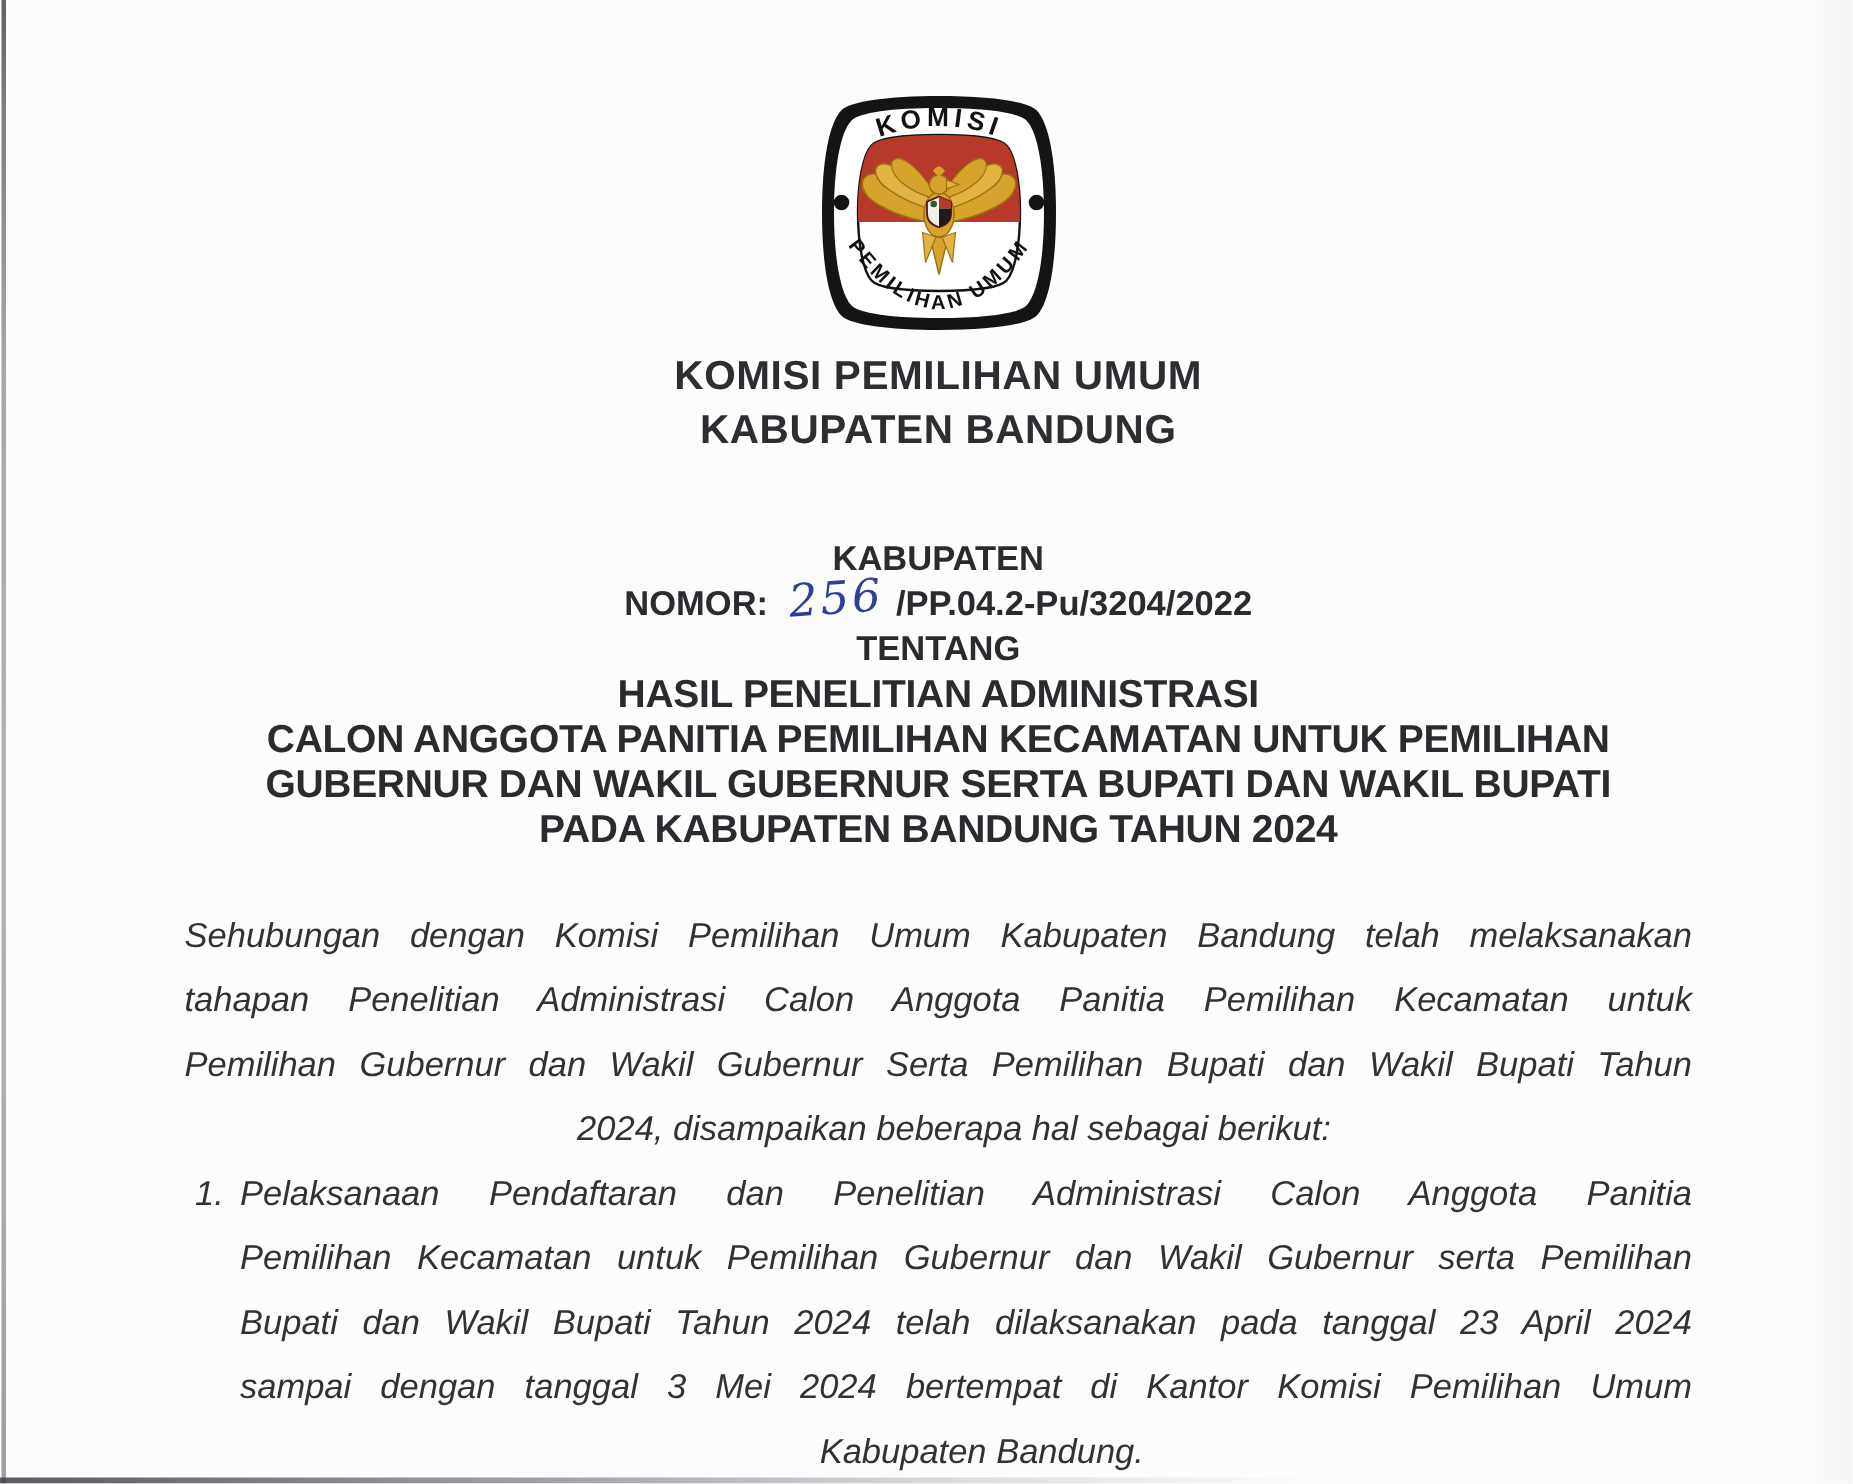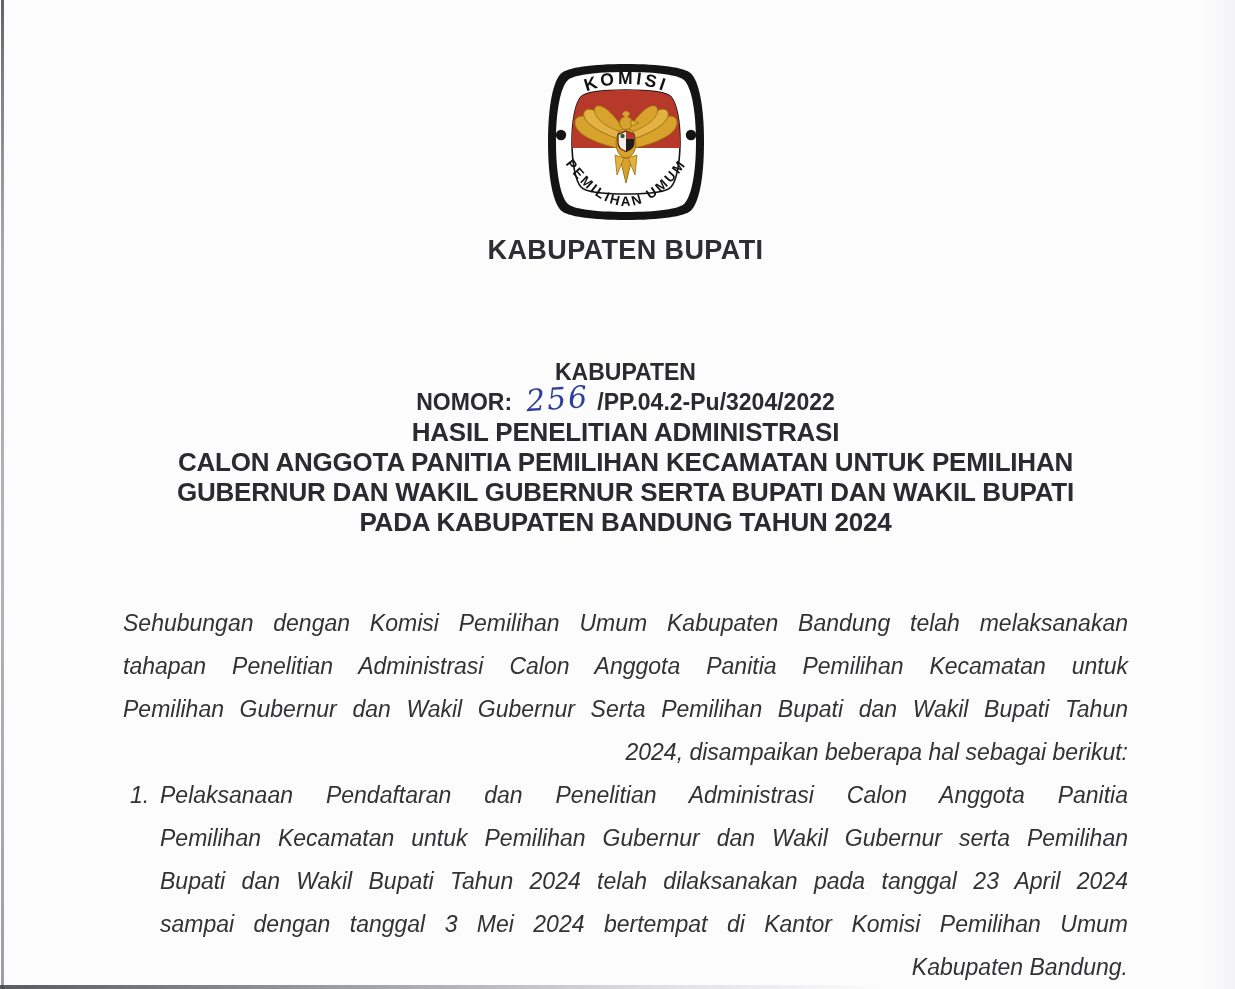--- a/index.html
+++ b/index.html
@@ -43,21 +43,21 @@
     font-family:"DejaVu Serif",serif;font-style:italic;font-weight:400;
     font-size:30px;letter-spacing:2px;line-height:26px;
     transform:rotate(-4deg) translateY(-1px);
     margin:0 8px 0 14px;
   }
   .bodytext{
     position:absolute;left:123px;top:602px;width:1005px;
     font-size:23px;line-height:43px;color:#323234;font-style:italic;
   }
   .jline{text-align:justify;text-align-last:justify;}
-  .lline{text-align:right;margin-left:21px;}
+  .lline{text-align:center;margin-left:21px;}
   .item{display:grid;grid-template-columns:37px 1fr;}
   .item .num{padding-left:7px;text-align:left;}
 </style>
 </head>
 <body>
 
 <div class="page">
 
   <div class="edge-left"></div>
   <div class="edge-right"></div>
@@ -110,28 +110,30 @@
       <text font-size="17.5" font-weight="bold" letter-spacing="3.2" fill="#111" text-anchor="middle" font-family="Liberation Sans, sans-serif">
         <textPath href="#arcTop" startOffset="50%">KOMISI</textPath>
       </text>
       <text font-size="13.5" font-weight="bold" letter-spacing="2.4" fill="#111" text-anchor="middle" font-family="Liberation Sans, sans-serif">
         <textPath href="#arcBot" startOffset="50%">PEMILIHAN UMUM</textPath>
       </text>
     </svg>
   </div>
 
   <div class="col org">
-    <div>KABUPATEN BUPATI</div>
+    <div>KOMISI PEMILIHAN UMUM</div>
+    <div>KABUPATEN BANDUNG</div>
   </div>
 
   <div class="col title-block">
     <div>KABUPATEN</div>
     <div class="nomor-line">
       <span>NOMOR:</span><span class="handwritten" style="color:#2f3e9a">256</span><span>/PP.04.2-Pu/3204/2022</span>
     </div>
+    <div>TENTANG</div>
     <div class="subject">HASIL PENELITIAN ADMINISTRASI</div>
     <div class="subject">CALON ANGGOTA PANITIA PEMILIHAN KECAMATAN UNTUK PEMILIHAN</div>
     <div class="subject">GUBERNUR DAN WAKIL GUBERNUR SERTA BUPATI DAN WAKIL BUPATI</div>
     <div class="subject">PADA KABUPATEN BANDUNG TAHUN 2024</div>
   </div>
 
   <div class="bodytext">
     <div>
       <div class="jline">Sehubungan dengan Komisi Pemilihan Umum Kabupaten Bandung telah melaksanakan</div>
       <div class="jline">tahapan Penelitian Administrasi Calon Anggota Panitia Pemilihan Kecamatan untuk</div>

